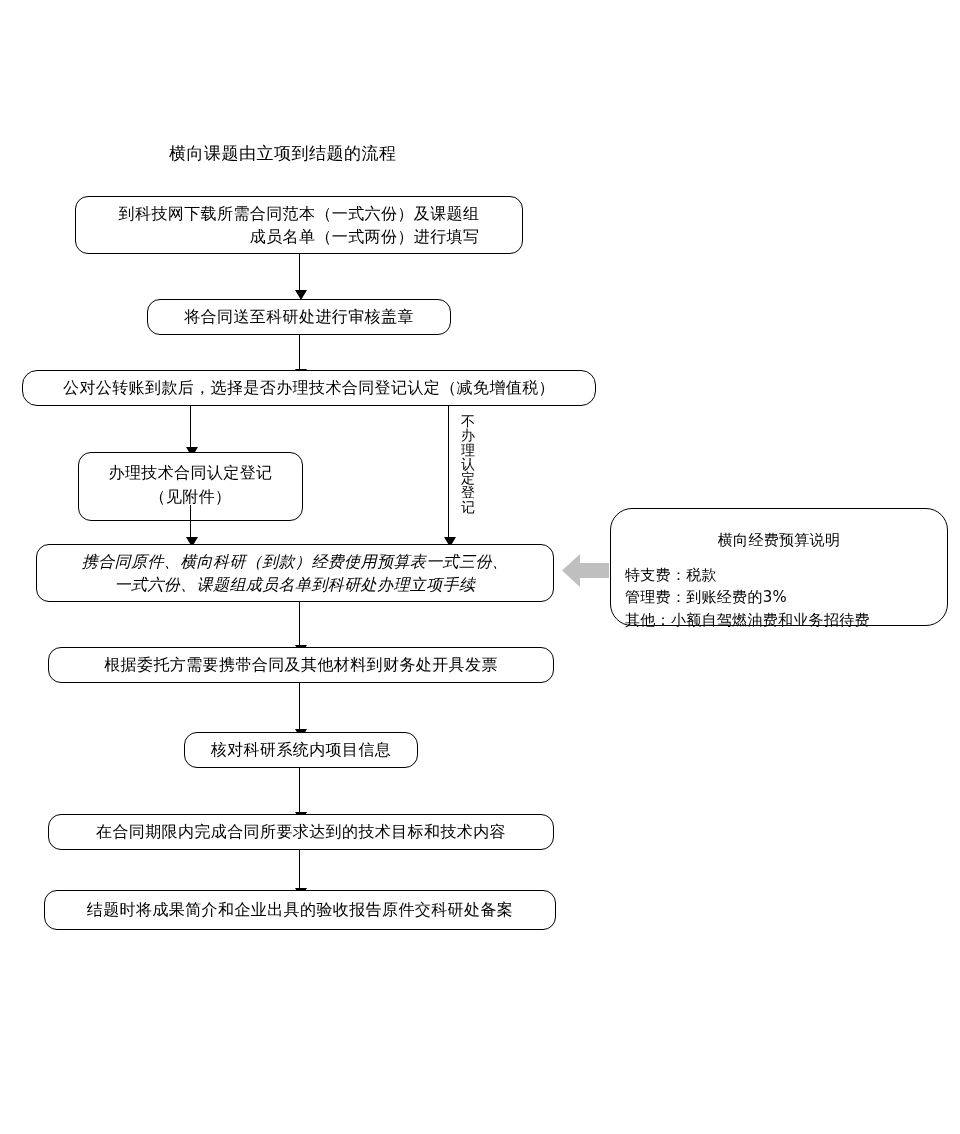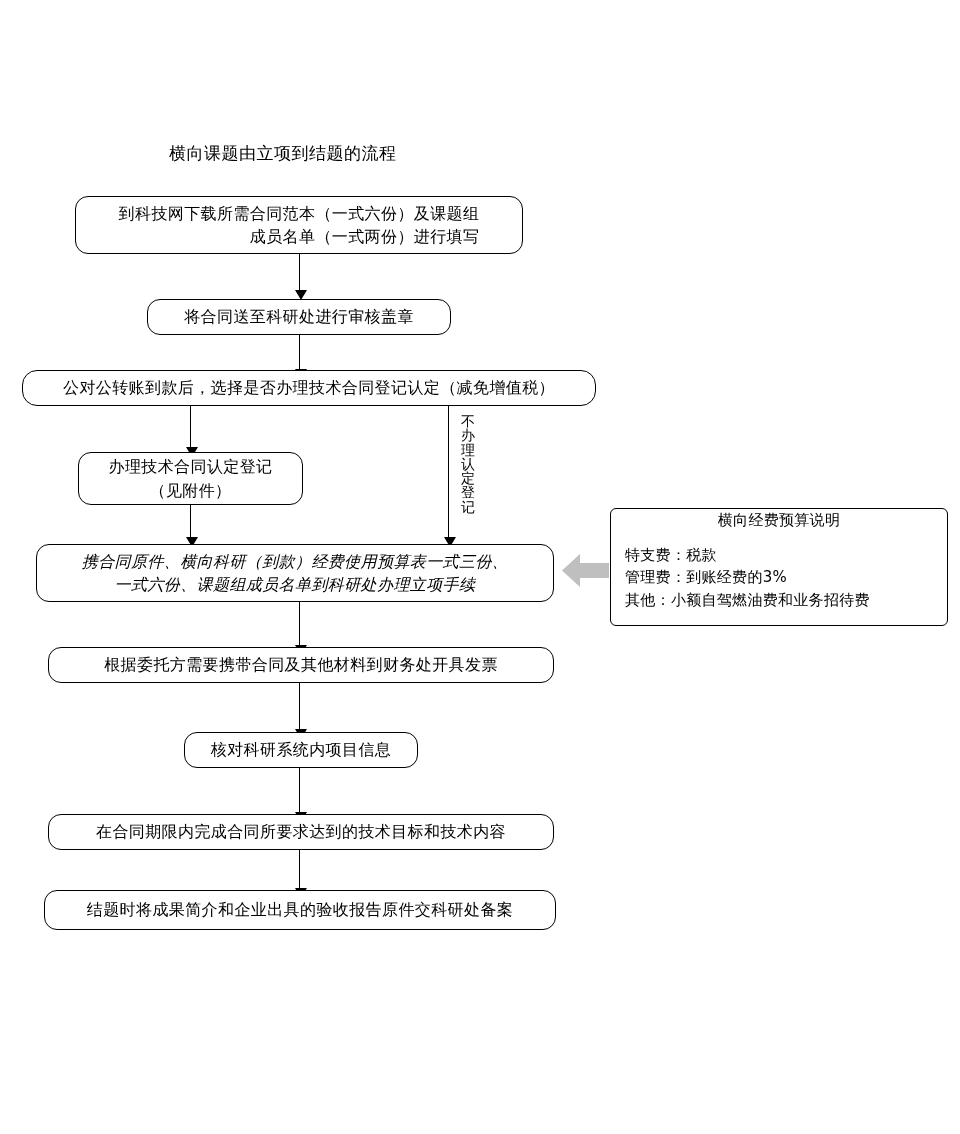--- a/index.html
+++ b/index.html
@@ -47,26 +47,26 @@
     letter-spacing: 0.4px;
     padding: 2px 10px;
   }
   .node .ln { display: block; white-space: nowrap; }
 
   
   .note {
     position: absolute;
     box-sizing: border-box;
     border: 1.4px solid #000000;
-    border-radius: 6px;
+    border-radius: 22px;
     background: #ffffff;
     font-size: 15px;
     line-height: 1.5;
     letter-spacing: 0.3px;
-    padding: 0 14px 10px 14px;
+    padding: 20px 14px 10px 14px;
   }
   .note-title {
     text-align: center;
     font-size: 15px;
     margin-bottom: 12px;
     white-space: nowrap;
   }
   .note-line { white-space: nowrap; display: block; }
 
   
@@ -138,21 +138,21 @@
   <div class="vlabel" style="left:459px; top:414px;">
     <span>不</span>
     <span>办</span>
     <span>理</span>
     <span>认</span>
     <span>定</span>
     <span>登</span>
     <span>记</span>
   </div>
 
-  <div class="node" style="left:78px; top:452px; width:225px; height:53px;">
+  <div class="node" style="left:78px; top:452px; width:225px; height:69px;font-family:Liberation Mono, monospace;">
     <div>
       <span class="ln">办理技术合同认定登记</span>
       <span class="ln">（见附件）</span>
     </div>
   </div>
 
   <div class="conn" style="left:190px; top:505px; height:33px;"></div>
 
   <div class="node" style="left:36px; top:544px; width:518px; height:58px;font-style:italic;">
     <div>

